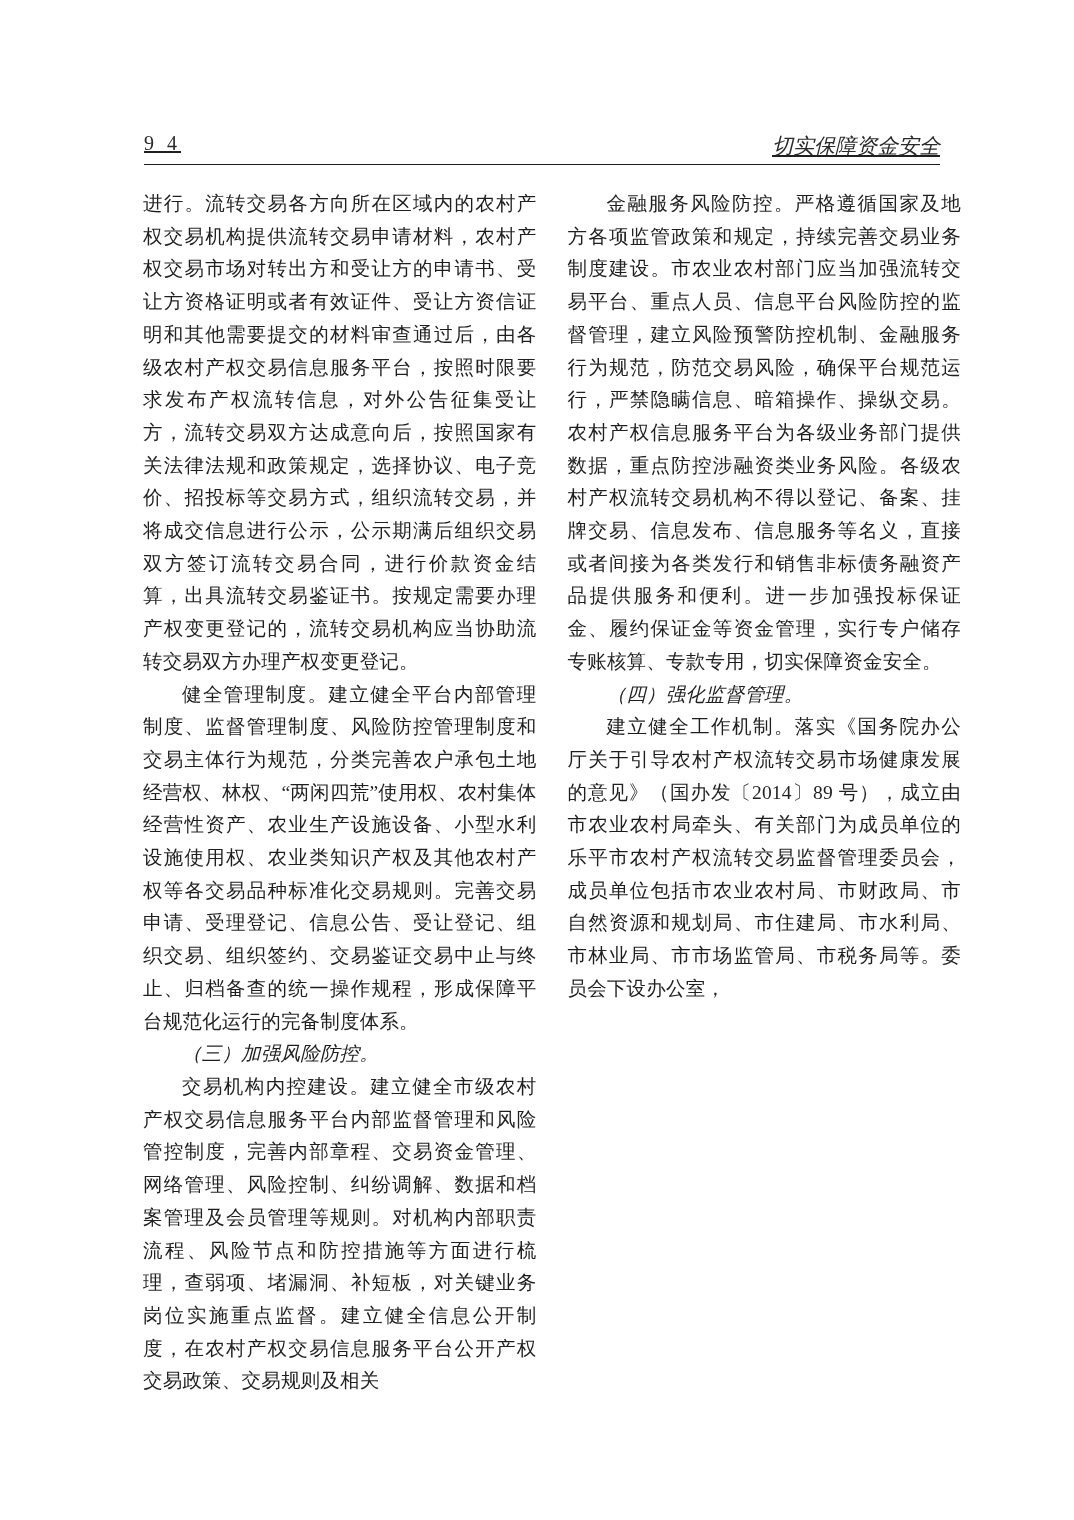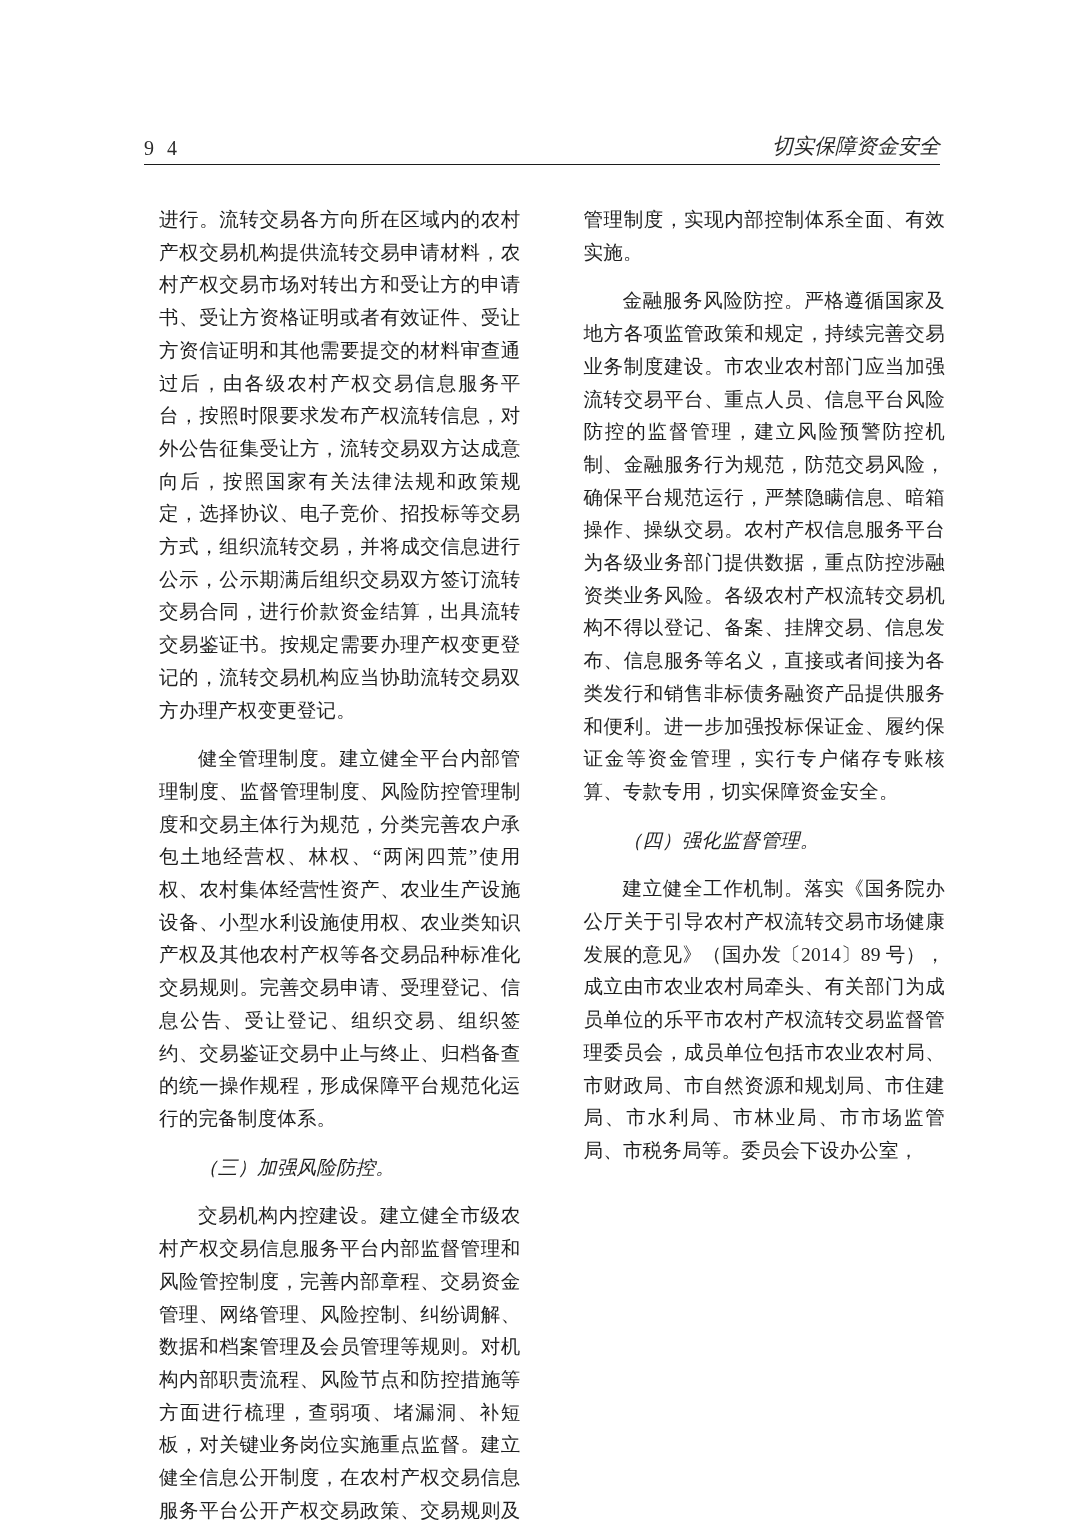--- a/index.html
+++ b/index.html
@@ -12,21 +12,22 @@
     color: #1f1f1f;
     overflow: hidden;
   }
   .header {
     position: absolute;
     top: 132px;
     left: 144px;
     width: 796px;
     display: flex;
     justify-content: space-between;
-    align-items: flex-end;
+    align-items: flex-start;
+    text-decoration: underline;
   }
   .page-number {
     font-size: 20px;
     letter-spacing: 4px;
     color: #2a2a2a;
   }
   .header-title {
     font-size: 21px;
     font-style: italic; 
     color: #2a2a2a;
@@ -42,21 +43,21 @@
   .columns {
     position: absolute;
     top: 188px;
     left: 143px;
     width: 818px;
     display: flex;
     gap: 31px;
   }
   .col { width: 393.5px; }
   .para {
-    margin: 16px;
+    margin: 0;
     font-size: 19.5px;
     line-height: 32.7px;
     text-align: justify;
     text-justify: inter-character;
     letter-spacing: 0.2px;
   }
   .indent { text-indent: 2em; }
   .kai { font-style: italic; } 
 </style>
 </head>
@@ -74,21 +75,20 @@
   <div class="columns">
 
     <div class="col">
       <p class="para">进行。流转交易各方向所在区域内的农村产权交易机构提供流转交易申请材料，农村产权交易市场对转出方和受让方的申请书、受让方资格证明或者有效证件、受让方资信证明和其他需要提交的材料审查通过后，由各级农村产权交易信息服务平台，按照时限要求发布产权流转信息，对外公告征集受让方，流转交易双方达成意向后，按照国家有关法律法规和政策规定，选择协议、电子竞价、招投标等交易方式，组织流转交易，并将成交信息进行公示，公示期满后组织交易双方签订流转交易合同，进行价款资金结算，出具流转交易鉴证书。按规定需要办理产权变更登记的，流转交易机构应当协助流转交易双方办理产权变更登记。</p>
       <p class="para indent">健全管理制度。建立健全平台内部管理制度、监督管理制度、风险防控管理制度和交易主体行为规范，分类完善农户承包土地经营权、林权、“两闲四荒”使用权、农村集体经营性资产、农业生产设施设备、小型水利设施使用权、农业类知识产权及其他农村产权等各交易品种标准化交易规则。完善交易申请、受理登记、信息公告、受让登记、组织交易、组织签约、交易鉴证交易中止与终止、归档备查的统一操作规程，形成保障平台规范化运行的完备制度体系。</p>
       <p class="para indent kai">（三）加强风险防控。</p>
       <p class="para indent">交易机构内控建设。建立健全市级农村产权交易信息服务平台内部监督管理和风险管控制度，完善内部章程、交易资金管理、网络管理、风险控制、纠纷调解、数据和档案管理及会员管理等规则。对机构内部职责流程、风险节点和防控措施等方面进行梳理，查弱项、堵漏洞、补短板，对关键业务岗位实施重点监督。建立健全信息公开制度，在农村产权交易信息服务平台公开产权交易政策、交易规则及相关</p>
     </div>
 
     <div class="col">
-      <p class="para">管理制度，实现内部控制体系全面、有效实施。</p>
       <p class="para indent">金融服务风险防控。严格遵循国家及地方各项监管政策和规定，持续完善交易业务制度建设。市农业农村部门应当加强流转交易平台、重点人员、信息平台风险防控的监督管理，建立风险预警防控机制、金融服务行为规范，防范交易风险，确保平台规范运行，严禁隐瞒信息、暗箱操作、操纵交易。农村产权信息服务平台为各级业务部门提供数据，重点防控涉融资类业务风险。各级农村产权流转交易机构不得以登记、备案、挂牌交易、信息发布、信息服务等名义，直接或者间接为各类发行和销售非标债务融资产品提供服务和便利。进一步加强投标保证金、履约保证金等资金管理，实行专户储存专账核算、专款专用，切实保障资金安全。</p>
       <p class="para indent kai">（四）强化监督管理。</p>
       <p class="para indent">建立健全工作机制。落实《国务院办公厅关于引导农村产权流转交易市场健康发展的意见》（国办发〔2014〕89 号），成立由市农业农村局牵头、有关部门为成员单位的乐平市农村产权流转交易监督管理委员会，成员单位包括市农业农村局、市财政局、市自然资源和规划局、市住建局、市水利局、市林业局、市市场监管局、市税务局等。委员会下设办公室，</p>
     </div>
 
   </div>
 
 </div>
 
 </body></html>

